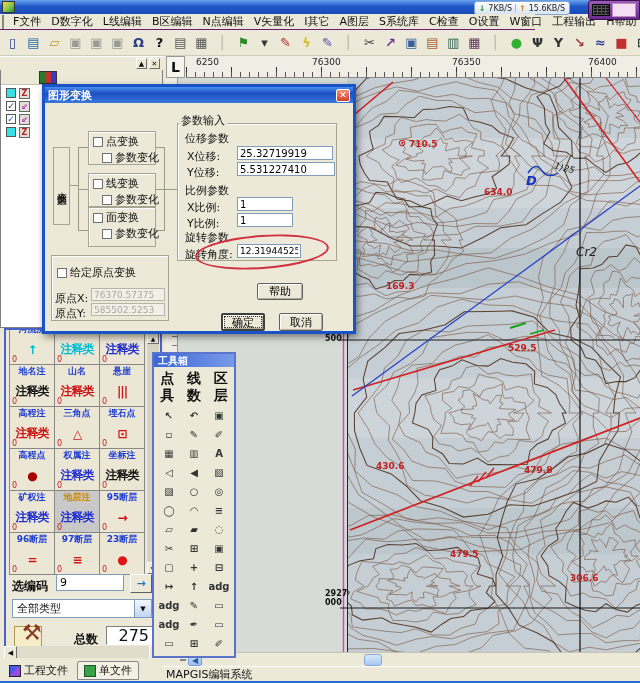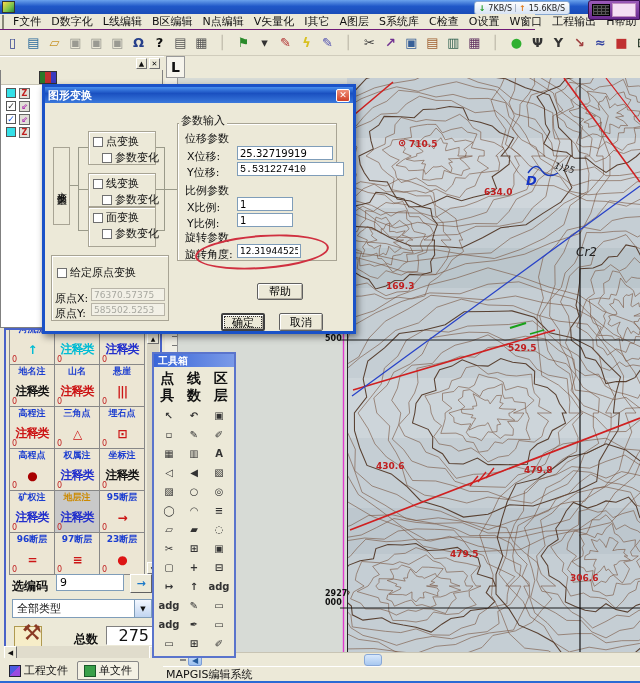--- a/index.html
+++ b/index.html
@@ -315,20 +315,28 @@
         <span class="tb-glyph" style="color: rgb(192, 48, 48);">■</span>
       </span>
 
       <span class="tb-icon">
         <span class="tb-glyph" style="color: rgb(48, 64, 48);">⊞</span>
       </span>
 
     </div>
 
   <div class="ruler-corner">L</div>
+  <div class="hruler">
+    <span class="rl" style="left:10px">6250</span>
+    <span class="rl" style="left:126px">76300</span>
+    <span class="rl" style="left:266px">76350</span>
+    <span class="rl" style="left:402px">76400</span>
+    <span class="tickmajor"></span>
+    <span class="tickminor"></span>
+  </div>
   <div class="vruler"></div>
   <span class="v-label">853</span>
 
   <div class="lp-top"></div>
   <div class="lp-btn" style="left:136px">▲</div>
   <div class="lp-btn" style="left:149px">✕</div>
 
   <div class="lp-list">
     <div class="lp-header">
       <span class="hdr-ico"></span>
@@ -526,21 +534,21 @@
           <span>参数变化</span>
         </label>
       </div>
 
       <span class="fld-label" style="left:134px;top:10px;background:#ece9d8;padding:0 2px;z-index:2">参数输入</span>
       <div class="grp" style="left:132px;top:20px;width:160px;height:138px"></div>
       <span class="fld-label" style="left:140px;top:28px">位移参数</span>
       <span class="fld-label" style="left:142px;top:46px">X位移:</span>
       <input class="fld" style="left: 192px; top: 43px; width: 96px; height: 14px;" value="25.32719919">
       <span class="fld-label" style="left:142px;top:62px">Y位移:</span>
-      <input class="fld" style="left: 192px; top: 59px; width: 107px; height: 14px; font-family: Liberation Mono, monospace;" value="5.531227410">
+      <input class="fld" style="left: 192px; top: 59px; width: 98px; height: 14px;" value="5.531227410">
       <span class="fld-label" style="left:140px;top:80px">比例参数</span>
       <span class="fld-label" style="left:142px;top:97px">X比例:</span>
       <input class="fld" style="left: 192px; top: 94px; width: 56px; height: 14px;" value="1">
       <span class="fld-label" style="left:142px;top:113px">Y比例:</span>
       <input class="fld" style="left: 192px; top: 110px; width: 56px; height: 14px;" value="1">
       <span class="fld-label" style="left:140px;top:127px">旋转参数</span>
       <span class="fld-label" style="left:140px;top:144px">旋转角度:</span>
       <input class="fld" style="left: 192px; top: 141px; width: 64px; height: 14px; font-size: 9px;" value="12.31944525">
       <span class="red-ellipse" style="left:150px;top:132px;width:130px;height:30px"></span>
 

